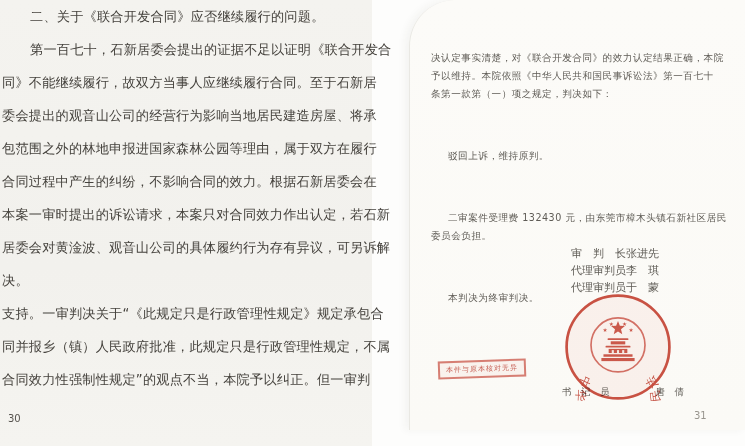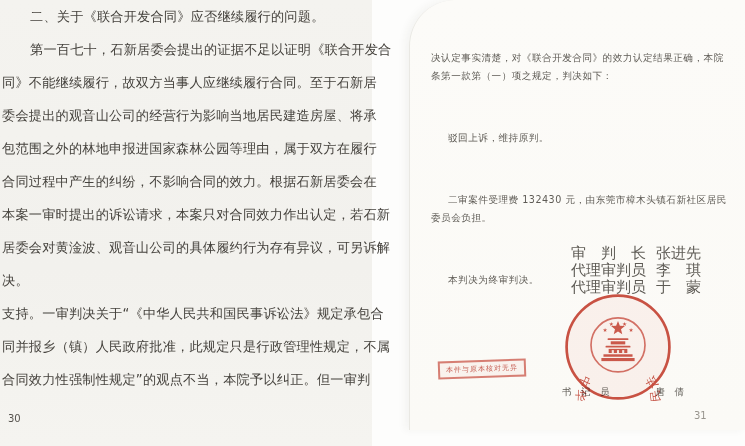--- a/index.html
+++ b/index.html
@@ -39,23 +39,23 @@
   }
   .right-text { position:absolute; left:21px; top:49px; width:300px; }
   .rline {
     height:18px; line-height:18px; white-space:nowrap;
     font-size:9.6px; letter-spacing:0.5px; color:#5e5b55;
   }
   .rline.ind { padding-left:17px;margin-top:44px; }
 
   .sig-block { position:absolute; left:161px; top:245px; width:130px; }
   .sig-row {
-    display:flex; justify-content:space-between;
+    display:flex; 
     height:17px; line-height:17px;
-    font-size:15px; color:#5e5b55; white-space:nowrap;
+    font-size:11px; color:#5e5b55; white-space:nowrap;
   }
   .date-line {
     position:absolute; left:133px; top:348px; width:184px;
     font-size:9.5px; letter-spacing:3px; color:#8b8881;
     white-space:nowrap; z-index:2;
   }
   .clerk-row {
     position:absolute; left:152px; top:386px; width:122px;
     display:flex; justify-content:space-between;
     font-size:9.5px; color:#5e5b55; white-space:nowrap; z-index:2;
@@ -94,30 +94,31 @@
     <div class="left-text">
       <div class="lline ind">二、关于《联合开发合同》应否继续履行的问题。</div>
       <div class="lline ind">第一百七十，石新居委会提出的证据不足以证明《联合开发合</div>
       <div class="lline">同》不能继续履行，故双方当事人应继续履行合同。至于石新居</div>
       <div class="lline">委会提出的观音山公司的经营行为影响当地居民建造房屋、将承</div>
       <div class="lline">包范围之外的林地申报进国家森林公园等理由，属于双方在履行</div>
       <div class="lline">合同过程中产生的纠纷，不影响合同的效力。根据石新居委会在</div>
       <div class="lline">本案一审时提出的诉讼请求，本案只对合同效力作出认定，若石新</div>
       <div class="lline">居委会对黄淦波、观音山公司的具体履约行为存有异议，可另诉解</div>
       <div class="lline">决。</div>
-      <div class="lline">支持。一审判决关于“《中华人民共和国民事诉讼法》规定承包合</div>
+      <div class="lline">支持。一审判决关于“《此规定只是行政管理性规定》规定承包合</div>
       <div class="lline">同并报乡（镇）人民政府批准，此规定只是行政管理性规定，不属</div>
       <div class="lline">合同效力性强制性规定”的观点不当，本院予以纠正。但一审判</div>
     </div>
     <div class="pageno-left">30</div>
   </div>
 
   <div class="page-right">
     <div class="right-text">
       <div class="rline">决认定事实清楚，对《联合开发合同》的效力认定结果正确，本院</div>
+      <div class="rline">予以维持。本院依照《中华人民共和国民事诉讼法》第一百七十</div>
       <div class="rline">条第一款第（一）项之规定，判决如下：</div>
       <div class="rline ind">驳回上诉，维持原判。</div>
       <div class="rline ind">二审案件受理费 132430 元，由东莞市樟木头镇石新社区居民</div>
       <div class="rline">委员会负担。</div>
       <div class="rline ind">本判决为终审判决。</div>
     </div>
 
     <div class="sig-block">
       <div class="sig-row">
         <span>审　判　长</span>

